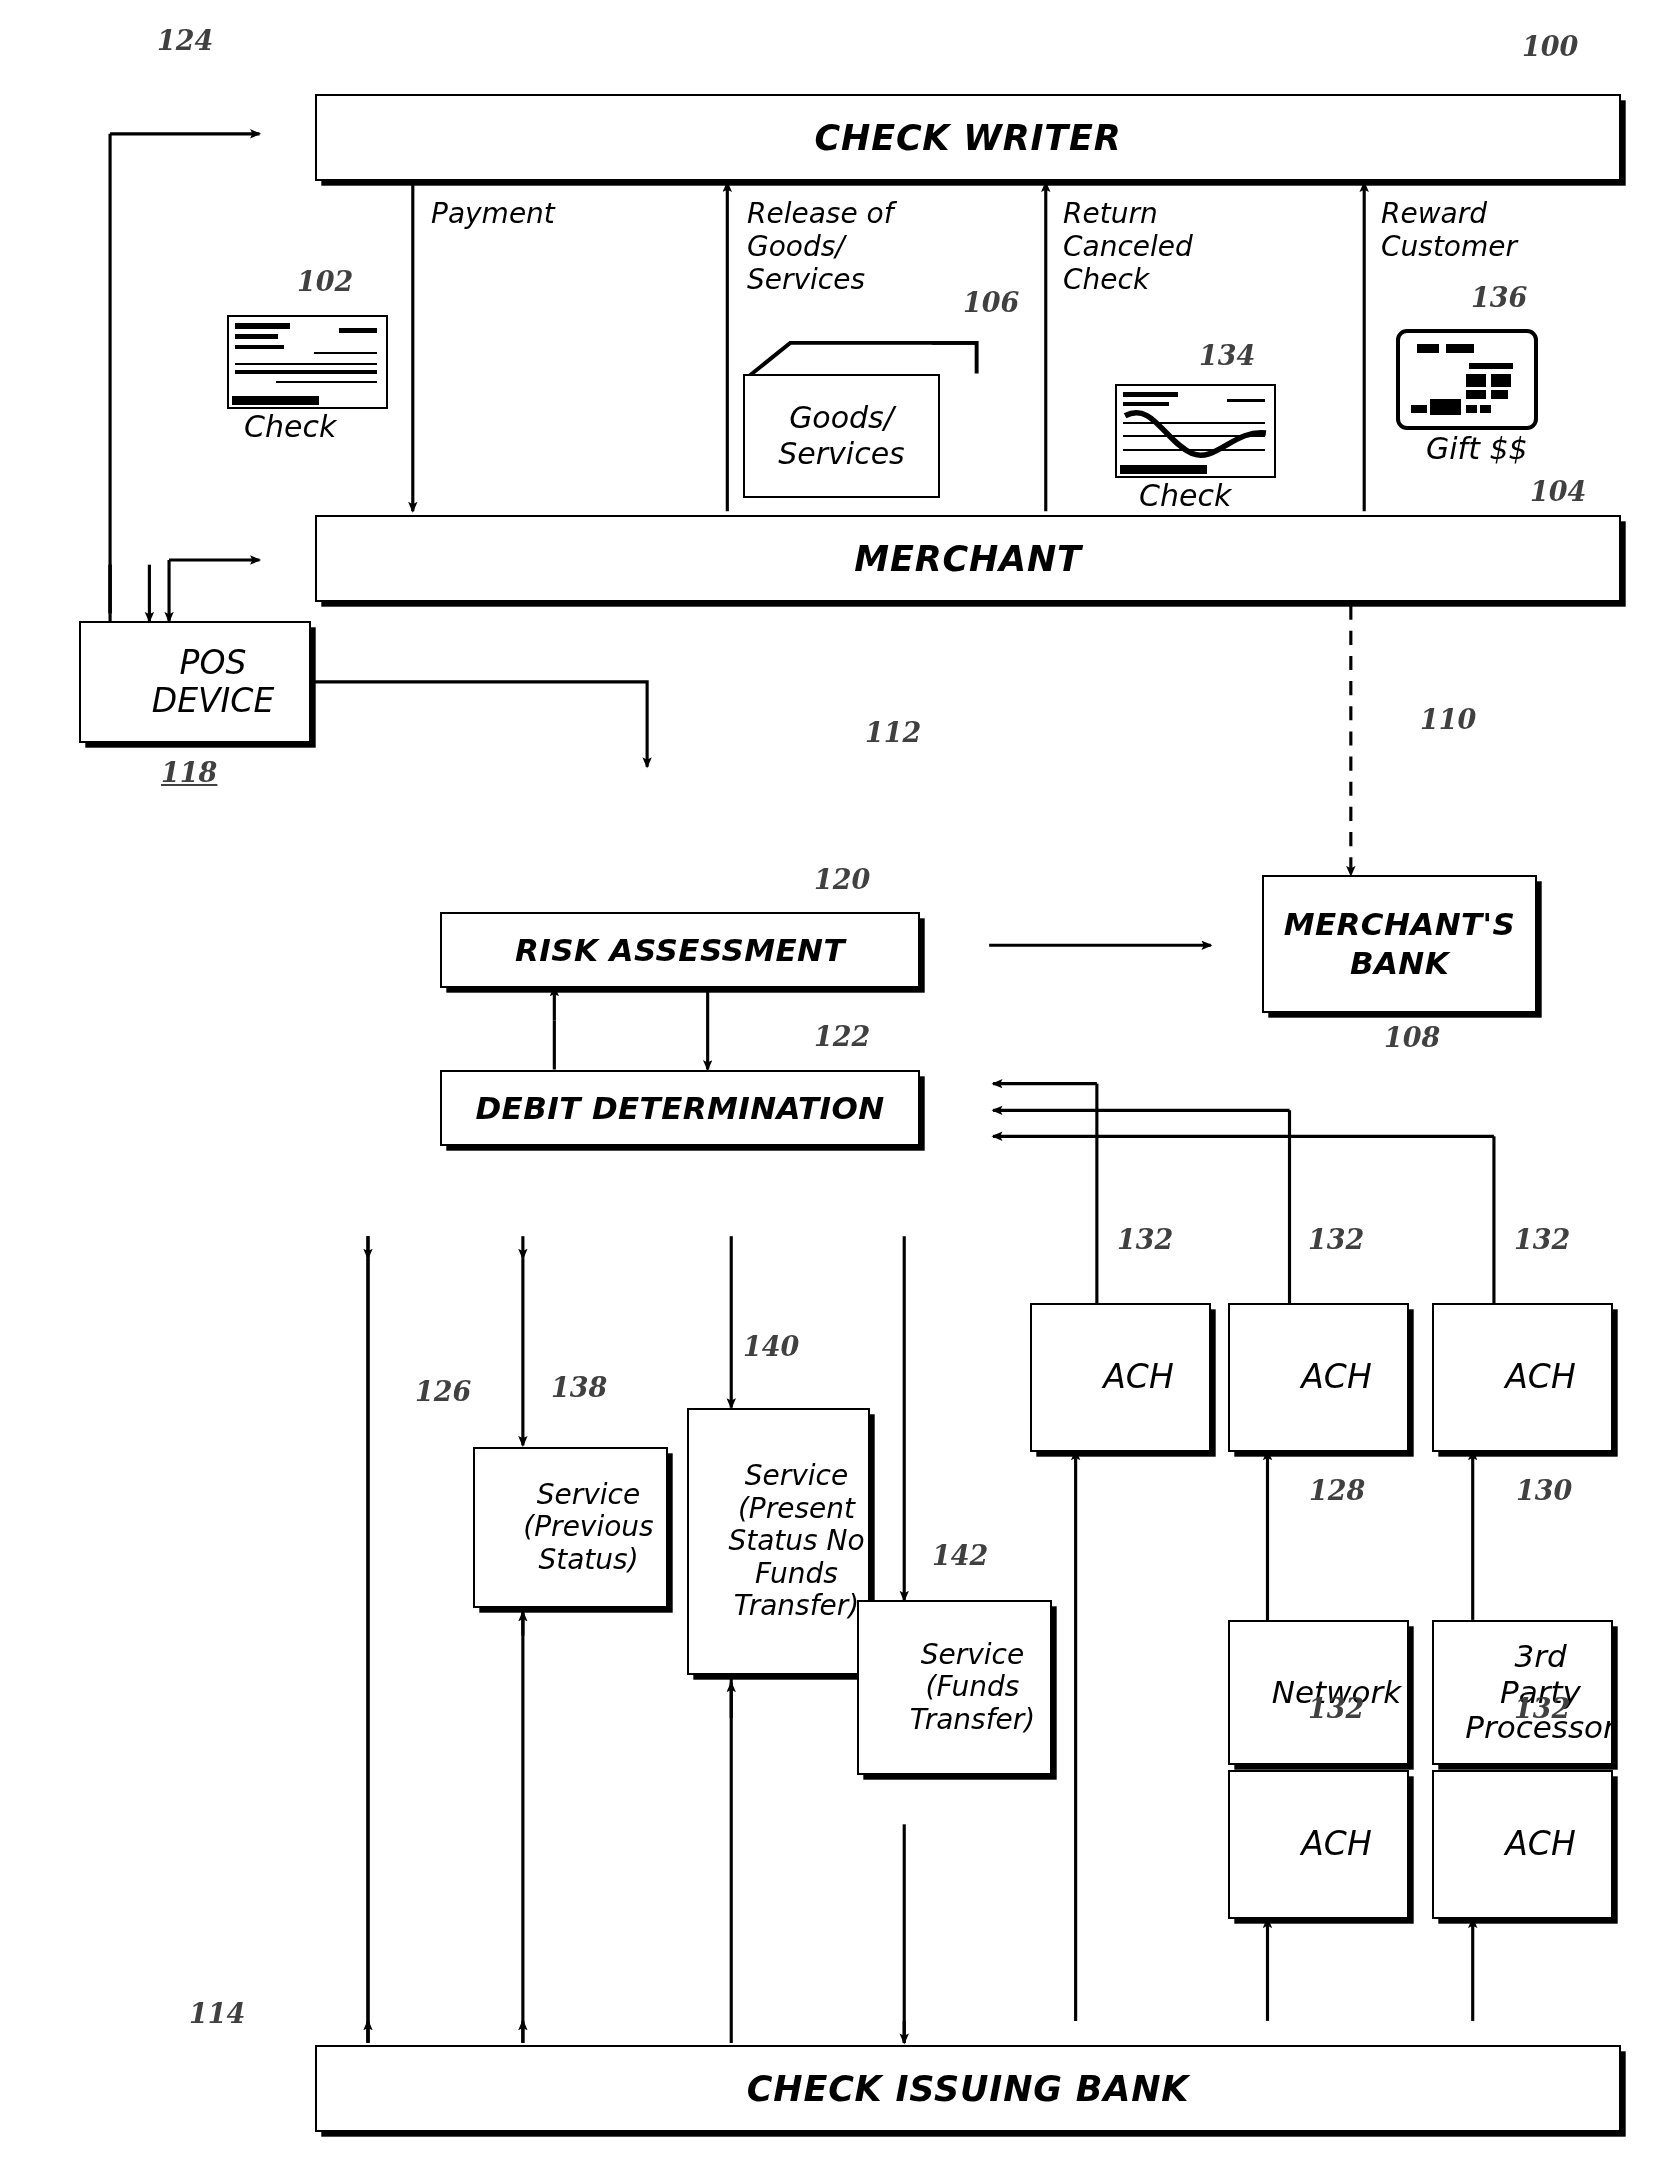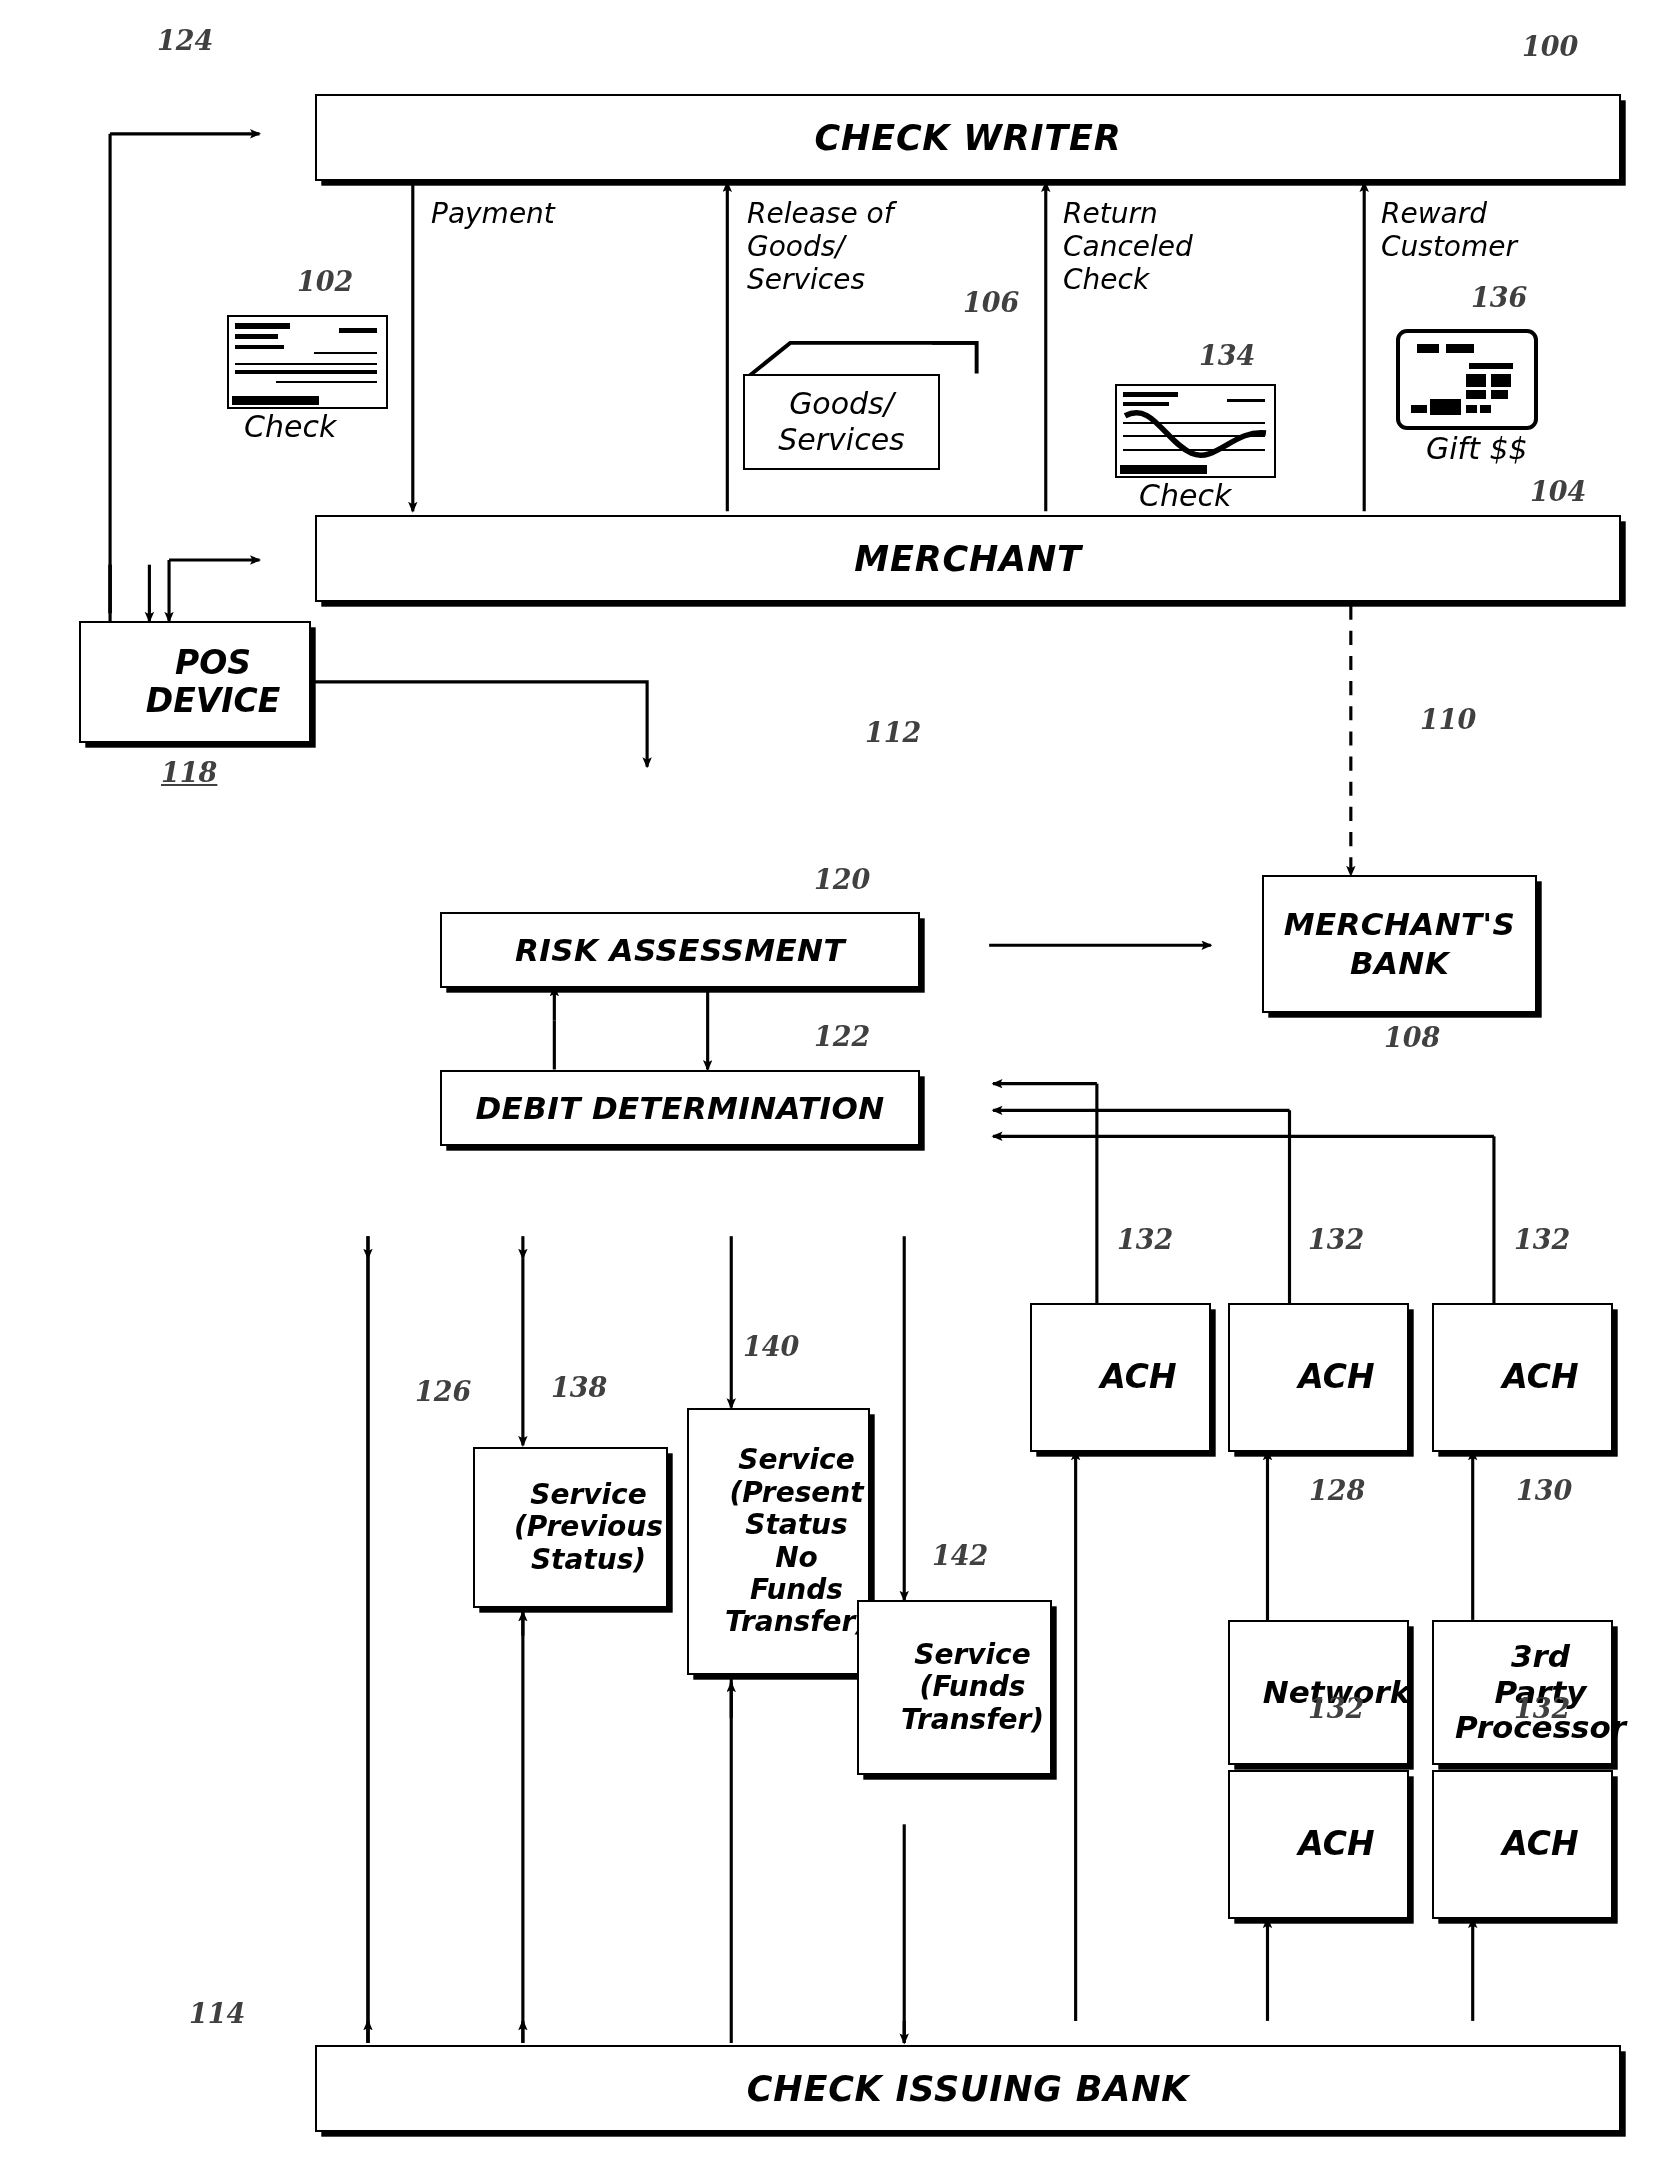--- a/index.html
+++ b/index.html
@@ -14,21 +14,21 @@
   .node{position:absolute;box-sizing:border-box;background:#fff;
         border:2.4px solid #000;
         box-shadow:5.5px 5.5px 0 -0.8px #000;
         display:flex;align-items:center;justify-content:center;
         text-align:center;color:#000;margin-left:48px;}
   .band{ 
         font-style:italic;font-weight:600;letter-spacing:0.8px;
         font-family:"DejaVu Sans", sans-serif;}
   .node.rounded{border-radius:27px;box-shadow:6.3px 6.3px 0 -0.8px #000;}
   .caps{font-style:italic;font-weight:600;letter-spacing:0.4px;}
-  .mixed{font-style:italic;font-weight:700;line-height:1.16;padding-left:36px;}
+  .mixed{font-style:italic;font-weight:400;line-height:1.16;padding-left:36px;}
 
   
   .ref{position:absolute;font-style:italic;font-weight:700;
        font-family:"DejaVu Serif", serif;
        font-size:27px;color:#404040;white-space:nowrap;}
 
   
   .flowlabel{position:absolute;font-style:italic;font-weight:500;
        font-family:"DejaVu Sans", sans-serif;font-size:28px;line-height:1.18;
        color:#000;white-space:pre-line;}
@@ -176,21 +176,21 @@
     <div class="micr" style="left:3.1px;bottom:2.4px;width:87px;height:8.7px;"></div>
   </div>
   <div class="ref" style="left:297px;top:266px;">102</div>
   <div class="cap" style="left:244px;top:409px;">Check</div>
 
   <div class="goodsbox" style="left:743px;top:338px;width:236px;height:134px;">
     <svg viewBox="0 0 300 170" style="position:absolute;left:0;top:0;width:236px;height:134px;">
       <path d="M3,52 L60,6 L297,6 L297,45" fill="#fff" stroke="#000" stroke-width="5"></path>
       <path d="M240,6 L297,6" fill="none" stroke="#000" stroke-width="5"></path>
     </svg>
-    <div class="front" style="left:0;top:36px;height:96px;width:197px;">
+    <div class="front" style="left:0;top:36px;height:124px;width:197px;">
       <span class="lbl">Goods/
 Services</span>
     </div>
   </div>
   <div class="ref" style="left:963px;top:287px;">106</div>
 
   <div class="checkimg" style="left:1115px;top:384px;width:157px;height:90px;">
     <div class="blk" style="left:6.3px;top:6.3px;width:55px;height:4.7px;"></div>
     <div class="blk" style="left:6.3px;top:15.7px;width:46px;height:4.7px;"></div>
     <div class="blk" style="left:110px;top:12.6px;width:38px;height:3.9px;"></div>

